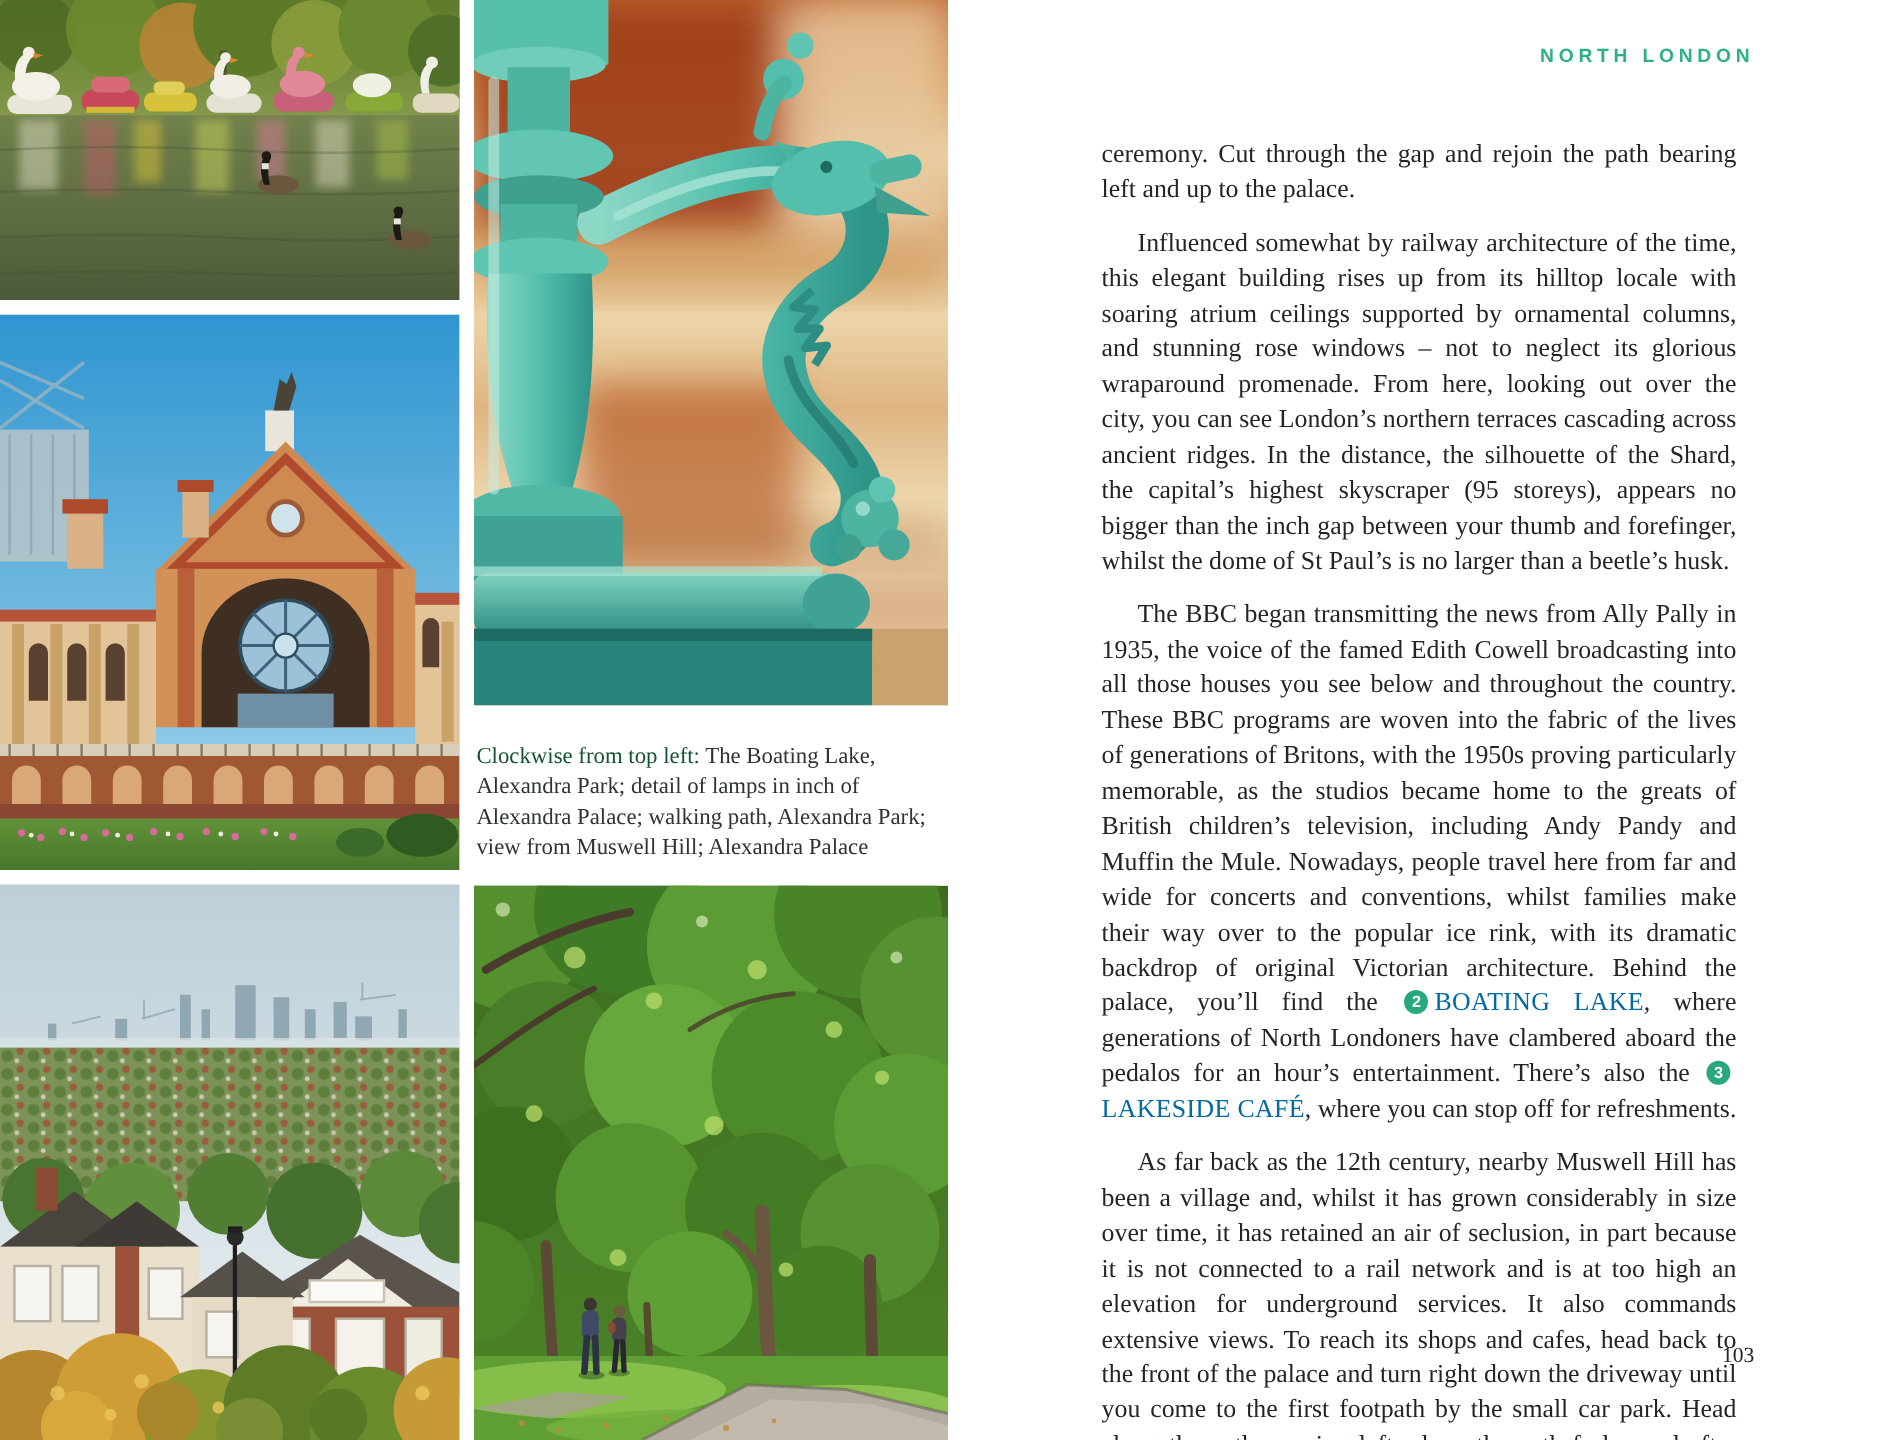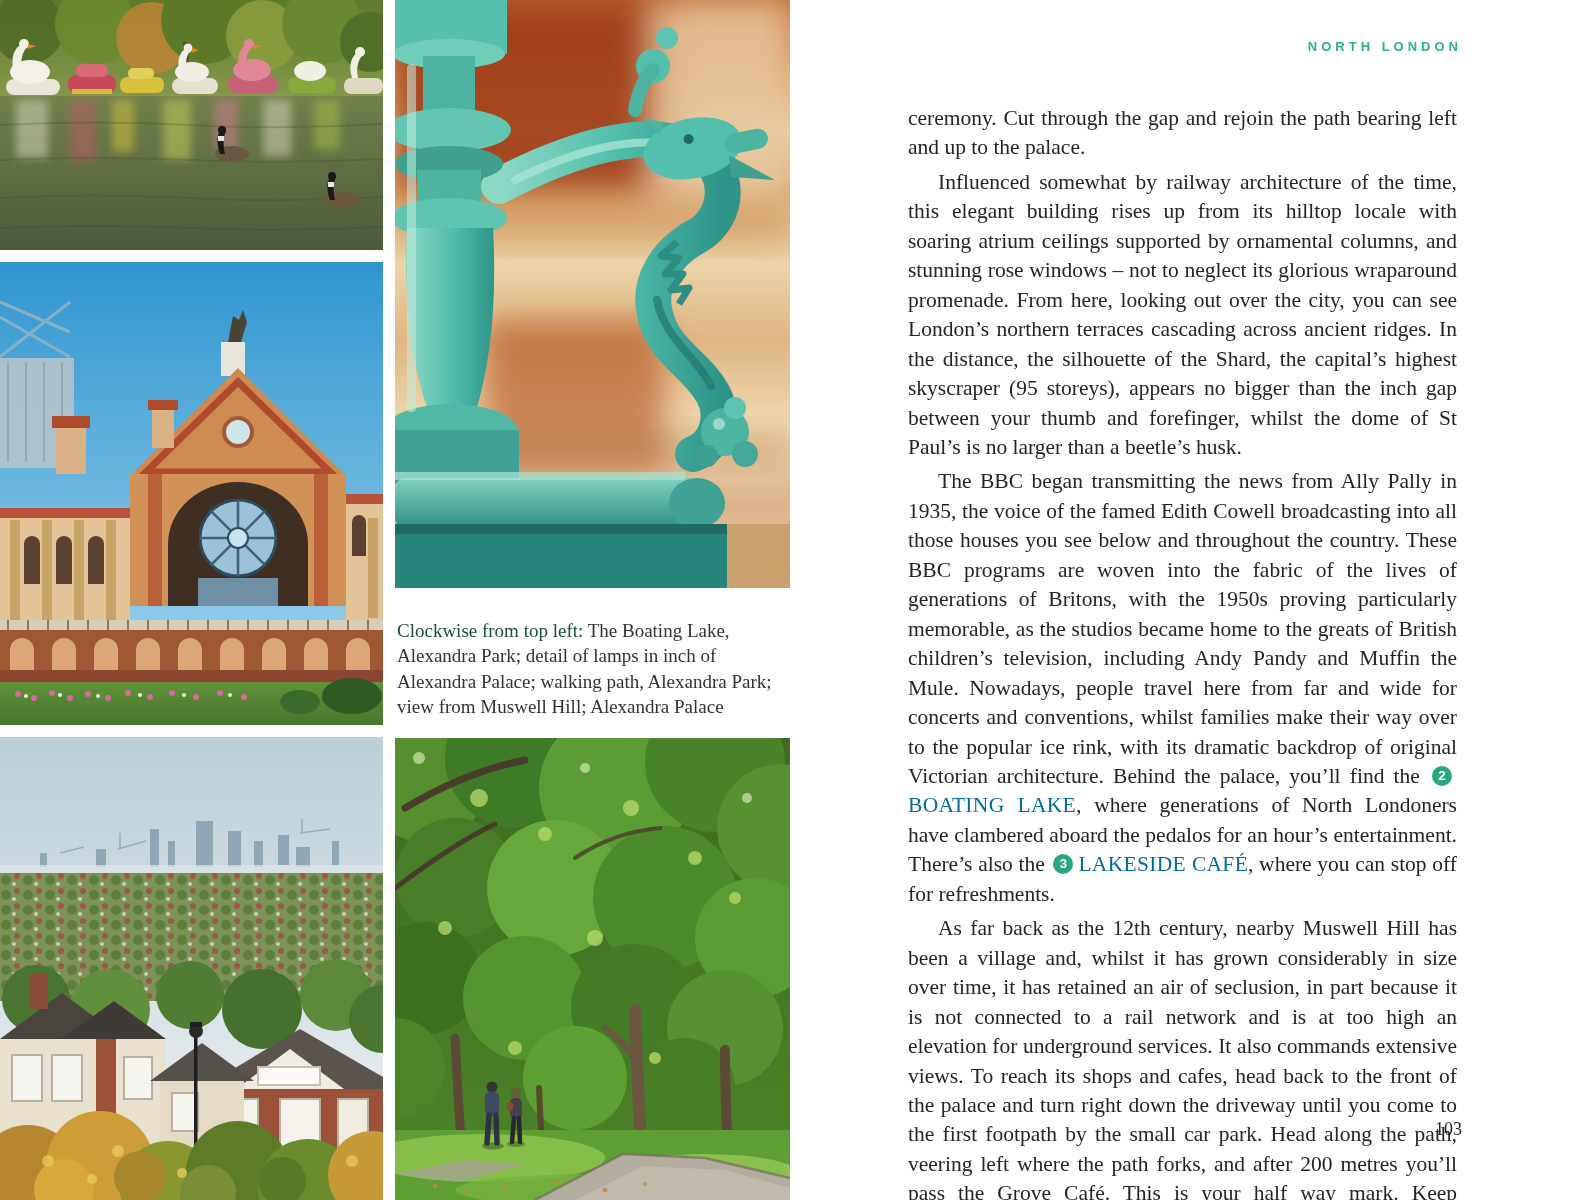--- a/index.html
+++ b/index.html
@@ -18,27 +18,27 @@
   
   .caption{
     position:absolute;left:397px;top:599px;width:392px;
     font-size:19px;line-height:25.4px;color:#2e3338;
   }
   .cap-prefix{color:#14532d}
   
   .running-header{
     position:absolute;top:39px;right:116px;
     font-family:"Liberation Sans",sans-serif;font-weight:bold;
-    font-size:13px;letter-spacing:4px;color:#2db183;white-space:nowrap;
+    font-size:16px;letter-spacing:4px;color:#2db183;white-space:nowrap;
   }
   .body-text{
     position:absolute;left:903px;top:99px;width:559px;
     text-align:justify;font-size:21.5px;line-height:29.45px;color:#242424;
   }
-  .body-text p{margin:5px;padding:0}
+  .body-text p{margin:15px;padding:0}
   .body-text p.indent{text-indent:30px}
   .badge{
     display:inline-block;width:20px;height:20px;border-radius:50%;
     background:#29a87b;color:#fff;text-indent:0;
     font-family:"Liberation Sans",sans-serif;font-size:13.5px;font-weight:bold;
     line-height:20px;text-align:center;vertical-align:middle;
     transform:translateY(-2px);margin:0 5px 0 3px;
   }
   .poi{color:#0369a1;letter-spacing:.3px}
   .page-number{

